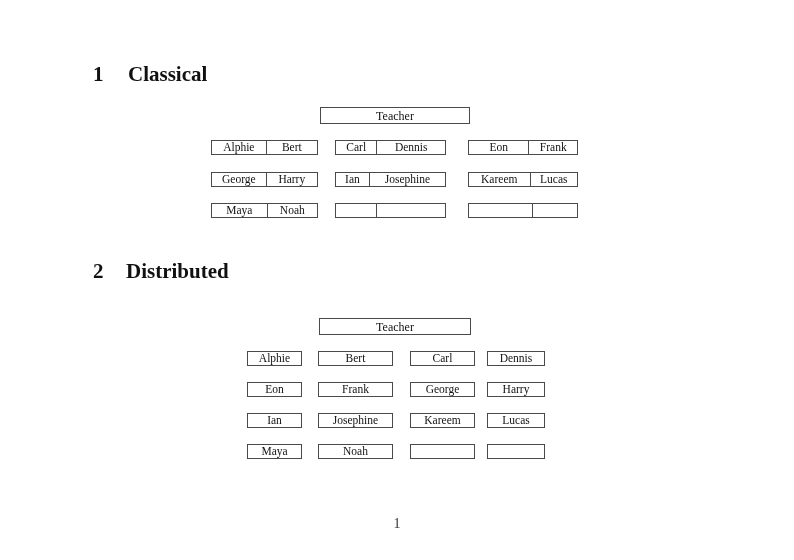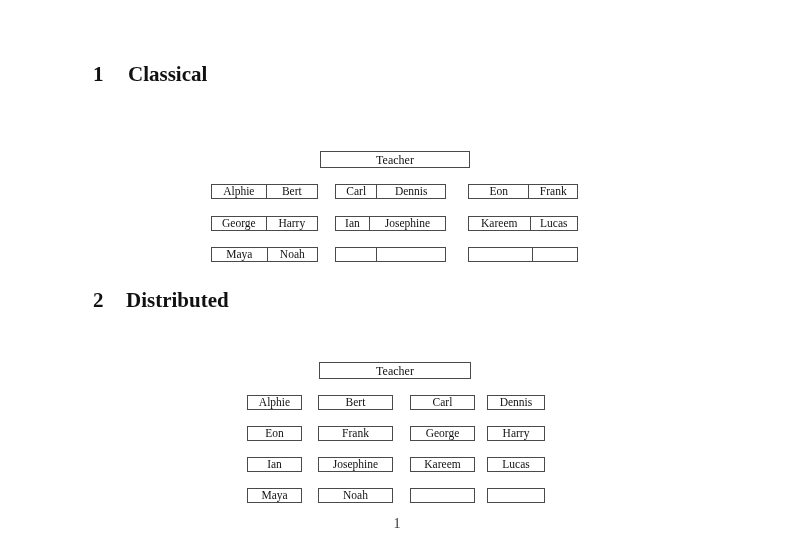--- a/index.html
+++ b/index.html
@@ -24,35 +24,34 @@
     line-height: 24px;
     white-space: nowrap;
     color: #111111;
     margin-left: 28px;
   }
   .section-heading .sec-num {
     display: inline-block;
   }
   .section-heading.h1 { top: 62px; }
   .section-heading.h1 .sec-num { width: 35px; }
-  .section-heading.h2 { top: 288px; }
+  .section-heading.h2 { top: 259px; }
   .section-heading.h2 .sec-num { width: 33px; }
 
   .box {
     position: absolute;
     box-sizing: border-box;
     border: 1px solid #4a4a4a;
     background: #ffffff;
     display: flex;
     align-items: center;
     justify-content: center;
     font-size: 11.5px;
     line-height: 1;
     color: #111111;
-    margin-top: 44px;
   }
   .teacher-box {
     height: 17px;
     font-size: 12px;
   }
   .desk {
     height: 15px;
     display: flex;
     align-items: stretch;
     justify-content: flex-start;

